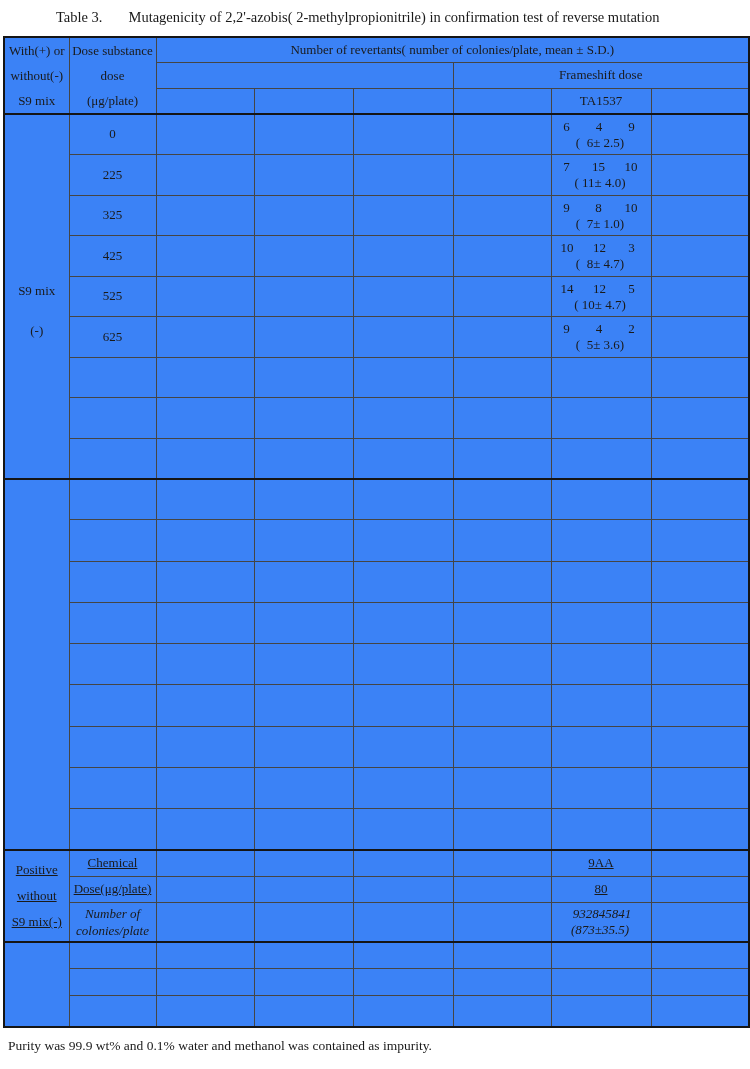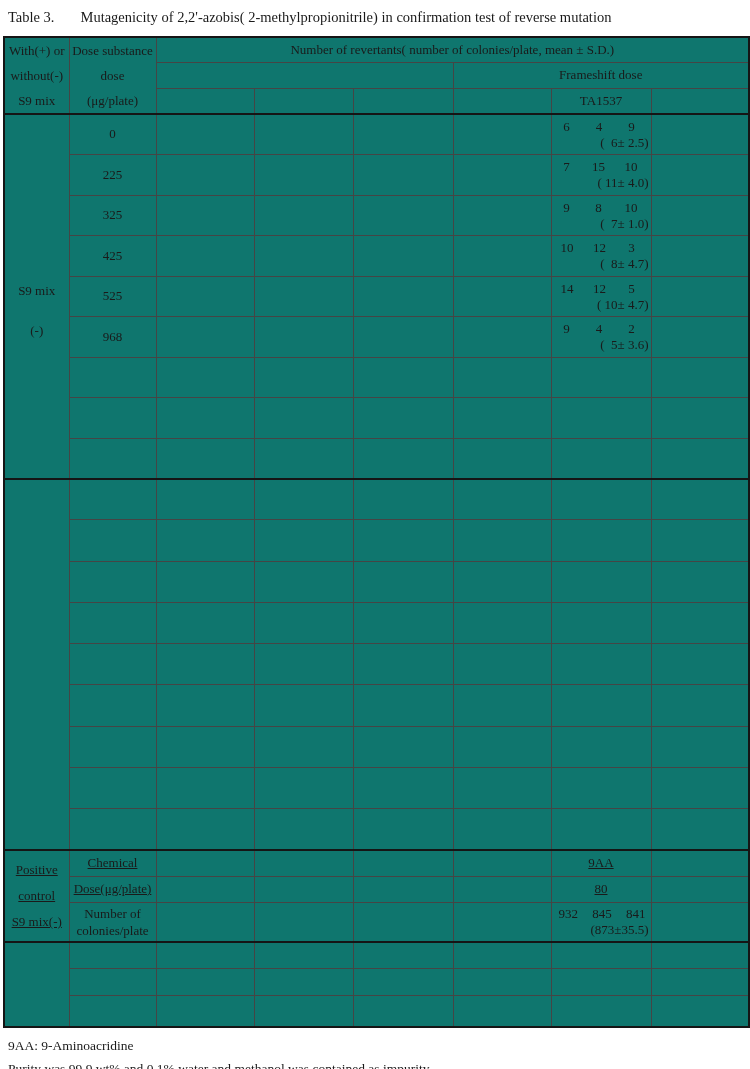--- a/index.html
+++ b/index.html
@@ -3,47 +3,47 @@
 <meta charset="utf-8">
 <style>
   html,body{margin:0;padding:0;}
   body{
     width:750px;height:1069px;background:#ffffff;color:#1a1a1a;
     font-family:"Liberation Serif","DejaVu Serif",serif;
     -webkit-font-smoothing:antialiased;
   }
   .page{padding:9px 2px 0 3px;box-sizing:border-box;}
   .caption{font-size:14.5px;margin:0 0 10px 5px;white-space:nowrap;}
-  .caption .tnum{margin-right:26px;}
+  .caption .tnum{margin-right:26px;margin-left:48px;}
   table.tbl{
     border-collapse:collapse;table-layout:fixed;width:745px;
-    border:2px solid #151515;background:#0f766e;
+    border:2px solid #151515;background:#3b82f6;
   }
   td{
     border:1px solid #454545;padding:0;text-align:center;vertical-align:middle;
     font-size:13px;line-height:1.25;overflow:hidden;
   }
   tr.thick>td{border-top:2px solid #151515;}
   tr.hr{height:25px;}
   tr.dr{height:40.5px;}
   tr.dr2{height:41.3px;}
   tr.pr{height:26px;text-decoration:underline;}
-  tr.pr2{height:40px;}
+  tr.pr2{height:40px;font-style:italic;}
   tr.br1{height:26px;}
   tr.br2{height:27px;}
   tr.br3{height:32px;}
   .hdr3 div{line-height:25px;font-size:13px;white-space:nowrap;}
   .s9wrap{padding-top:30px;}
   .s9wrap .l2{margin-top:24px;}
   .pclab div{line-height:26px;white-space:nowrap;}
   .twoline div{line-height:17px;white-space:nowrap;}
   .counts{display:flex;justify-content:space-between;padding:1px 13px 0 9px;}
   .counts span{min-width:12px;text-align:center;}
-  .counts.wide{padding:1px 5px 0 7px;}
-  .meansd{text-align:right;white-space:pre;padding-right:2px;}
+  .counts.wide{padding:1px 5px 0 7px;justify-content:center;}
+  .meansd{text-align:center;white-space:pre;padding-right:2px;}
   .footnotes{margin:7px 0 0 5px;font-size:13.5px;line-height:22.5px;}
 </style>
 </head>
 <body>
 
 <div class="page">
 
   <div class="caption">
     <span class="tnum">Table 3.</span><span>Mutagenicity of 2,2'-azobis( 2-methylpropionitrile) in confirmation test of reverse mutation</span>
   </div>
@@ -167,21 +167,21 @@
         <div class="counts">
               <span>14</span>
               <span>12</span>
               <span>5</span>
             </div>
         <div class="meansd">( 10± 4.7)</div>
       </td>
       <td></td>
     </tr>
     <tr class="dr">
-      <td>968</td>
+      <td>625</td>
       <td></td>
           <td></td>
           <td></td>
           <td></td>
       <td>
         <div class="counts">
               <span>9</span>
               <span>4</span>
               <span>2</span>
             </div>
@@ -297,21 +297,21 @@
           <td></td>
           <td></td>
           <td></td>
           <td></td>
         </tr>
 
     <tr class="pr thick">
       <td rowspan="3">
         <div class="pclab">
           <div>Positive</div>
-          <div>control</div>
+          <div>without</div>
           <div>S9 mix(-)</div>
         </div>
       </td>
       <td>Chemical</td>
       <td></td>
           <td></td>
           <td></td>
           <td></td>
       <td>9AA</td>
       <td></td>
@@ -372,17 +372,16 @@
           <td></td>
           <td></td>
           <td></td>
           <td></td>
           <td></td>
         </tr>
   </tbody>
     </table>
 
   <div class="footnotes">
-    <div>9AA: 9-Aminoacridine</div>
     <div>Purity was 99.9 wt% and 0.1% water and methanol was contained as impurity.</div>
   </div>
 
 </div>
 
 </body></html>

